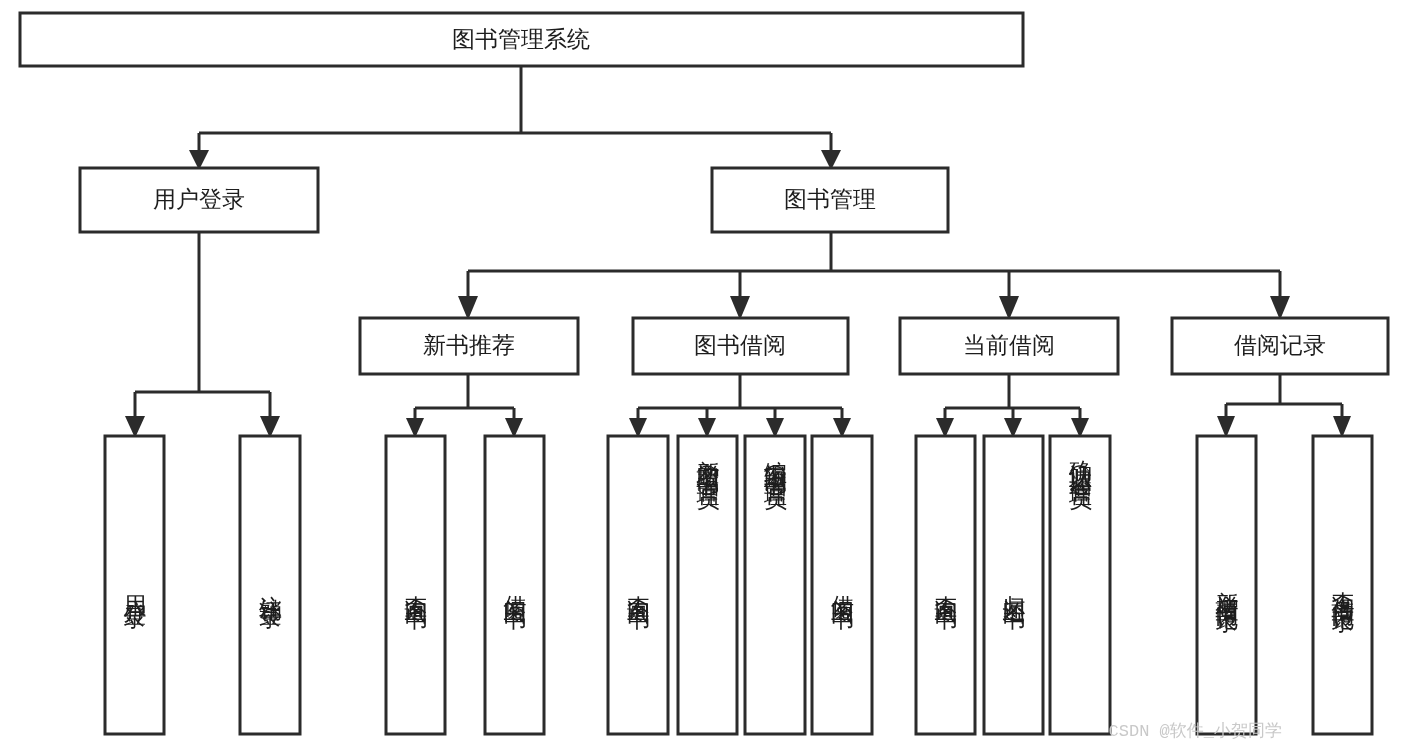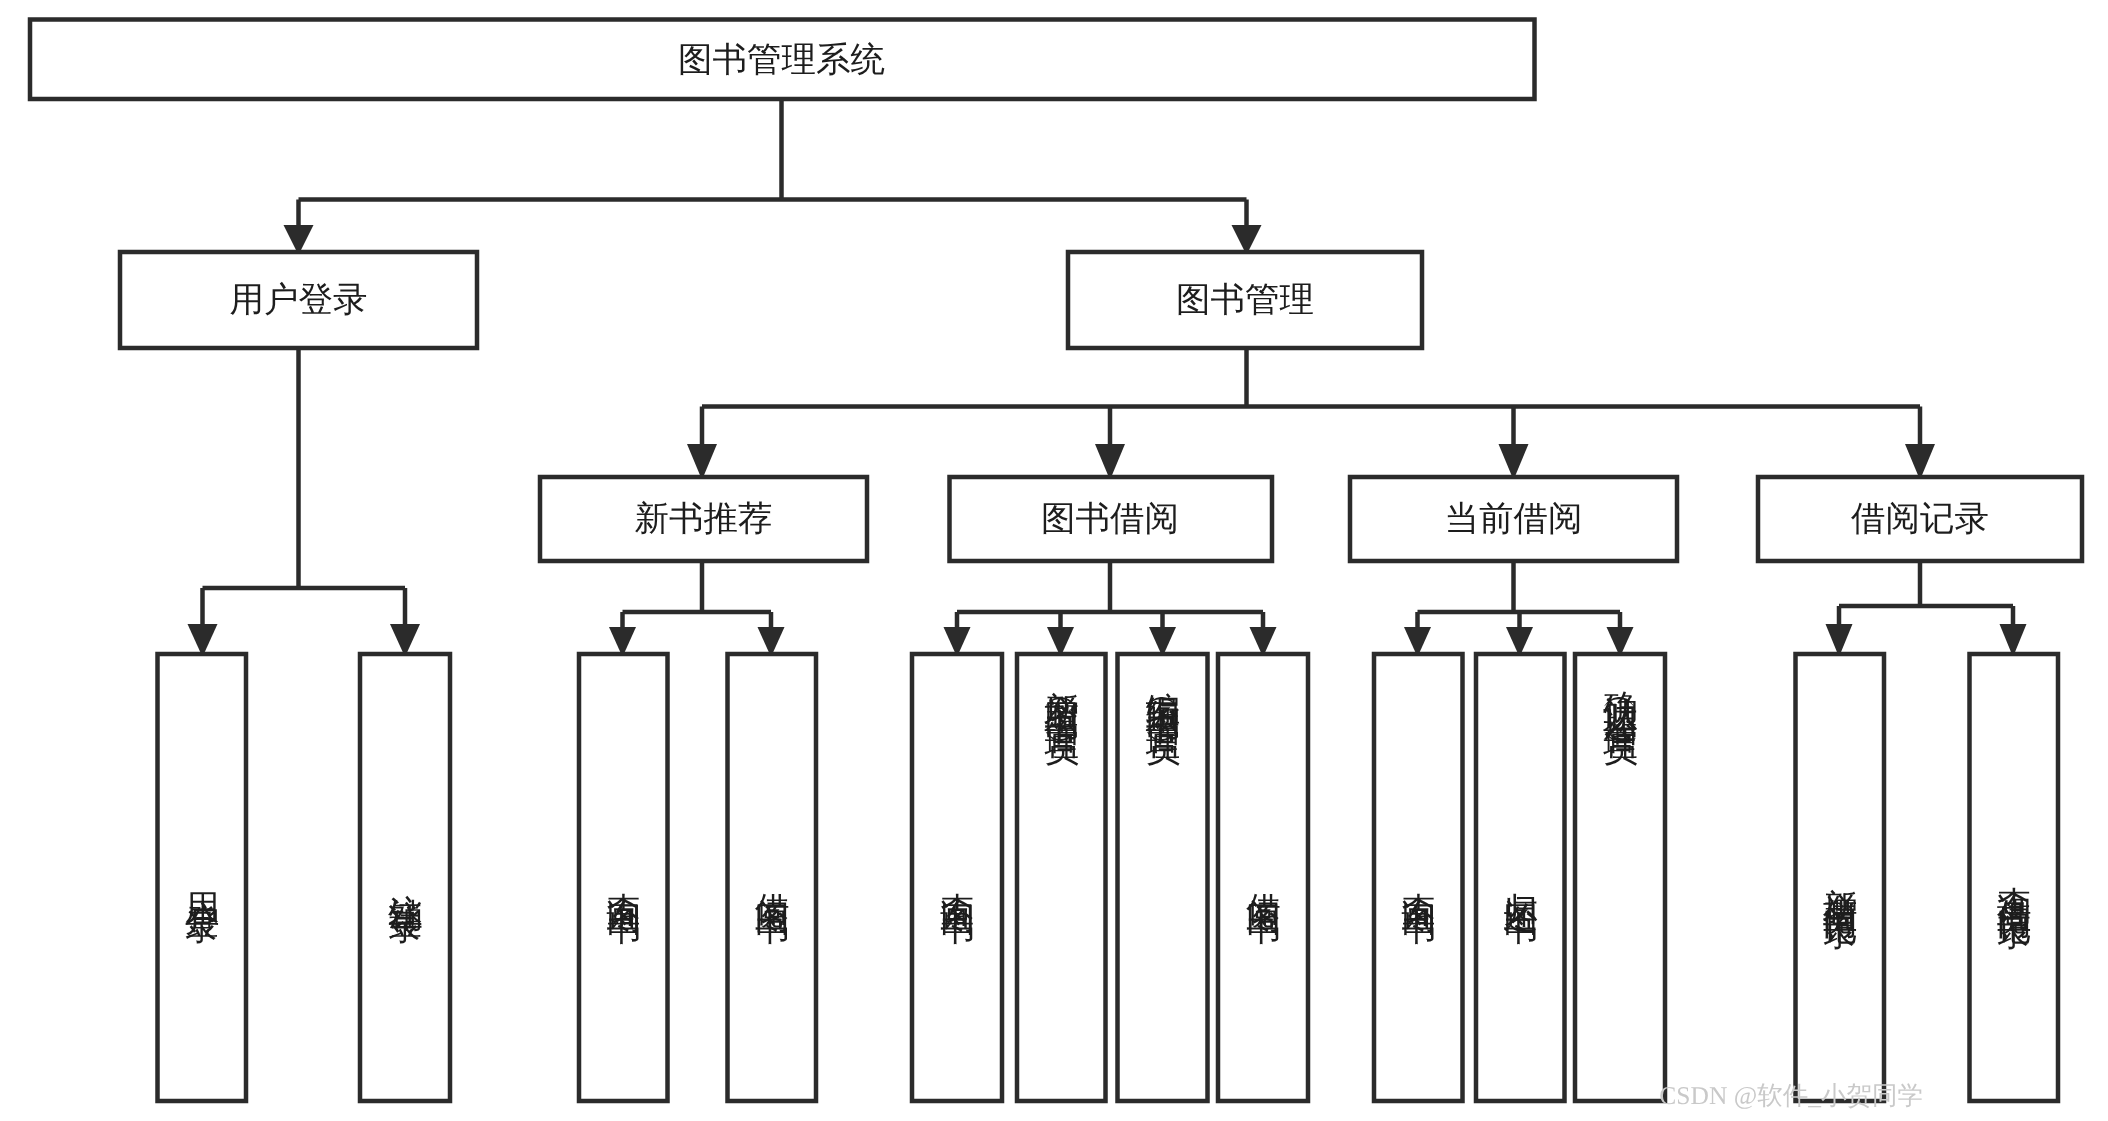--- a/index.html
+++ b/index.html
@@ -64,21 +64,21 @@
     line-height: 1.12;
     color: #1d1d1d;
     letter-spacing: 4px;
     white-space: nowrap;
     text-align: center;
   }
   .watermark {
     position: absolute;
     right: 12px;
     bottom: 5px;
-    font-family: Liberation Serif, serif;
+    font-family: Liberation Mono, monospace;
     font-size: 17px;
     color: #c9c9c9;
     white-space: nowrap;
     user-select: none;
   }
 </style>
 </head>
 <body>
 
 <div id="diagram-root">

